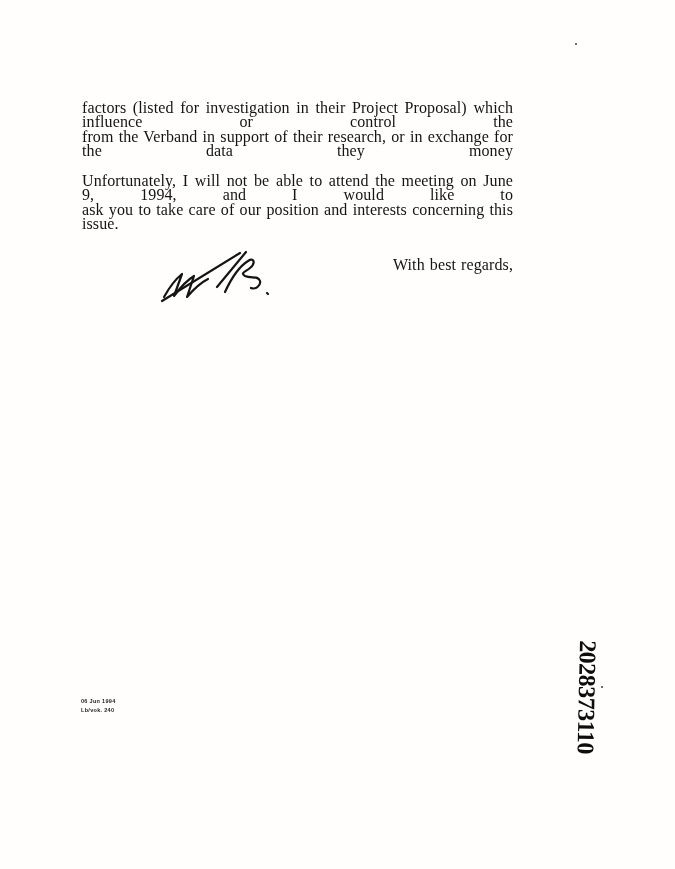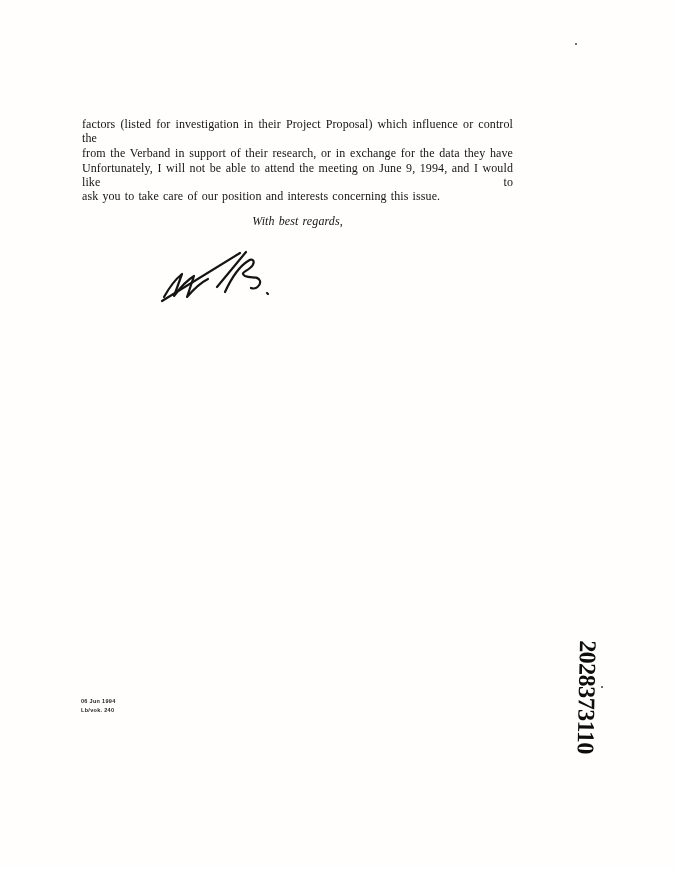--- a/index.html
+++ b/index.html
@@ -16,42 +16,41 @@
     color: #161616;
   }
   .page {
     position: absolute;
     inset: 0;
     background: #fffefd;
   }
   .letter-body {
     position: absolute;
     left: 82px;
-    top: 117px;
+    top: 101px;
     width: 431px;
-    font-size: 12px;
+    font-size: 16px;
     line-height: 14.3px;
     color: #141414;
     letter-spacing: 0.1px;
     word-spacing: 1px;
   }
   .paragraph { margin: 0; }
-  .paragraph + .paragraph { margin-top: 1px; }
+  .paragraph + .paragraph { margin-top: 16px; }
   .jline {
     text-align: justify;
     text-align-last: justify;
     white-space: normal;
   }
   .jline.last {
     text-align-last: left;
   }
   .closing-line {
-    margin-top: 10px;
-    text-align: center;
-    font-style: italic;
+    margin-top: 27px;
+    text-align: right;
   }
   .signature {
     position: absolute;
     left: 155px;
     top: 246px;
     width: 122px;
     height: 58px;
   }
   .signature svg { display: block; }
   .footer-stamp {
@@ -88,21 +87,21 @@
   .speck-mid { left: 601px; top: 686px; width: 2px; height: 2px; }
 </style>
 </head>
 <body>
 
 <div class="page">
 
   <div class="letter-body">
     <div class="paragraph">
         <div class="jline">factors (listed for investigation in their Project Proposal) which influence or control the</div>
-        <div class="jline">from the Verband in support of their research, or in exchange for the data they have</div>
+        <div class="jline">from the Verband in support of their research, or in exchange for the data they money</div>
       </div>
     <div class="paragraph">
         <div class="jline">Unfortunately, I will not be able to attend the meeting on June 9, 1994, and I would like to</div>
         <div class="jline last">ask you to take care of our position and interests concerning this issue.</div>
       </div>
     <div class="closing-line">With best regards,</div>
   </div>
 
   <div class="signature">
     <svg width="122" height="58" viewBox="0 0 122 58" xmlns="http://www.w3.org/2000/svg">

